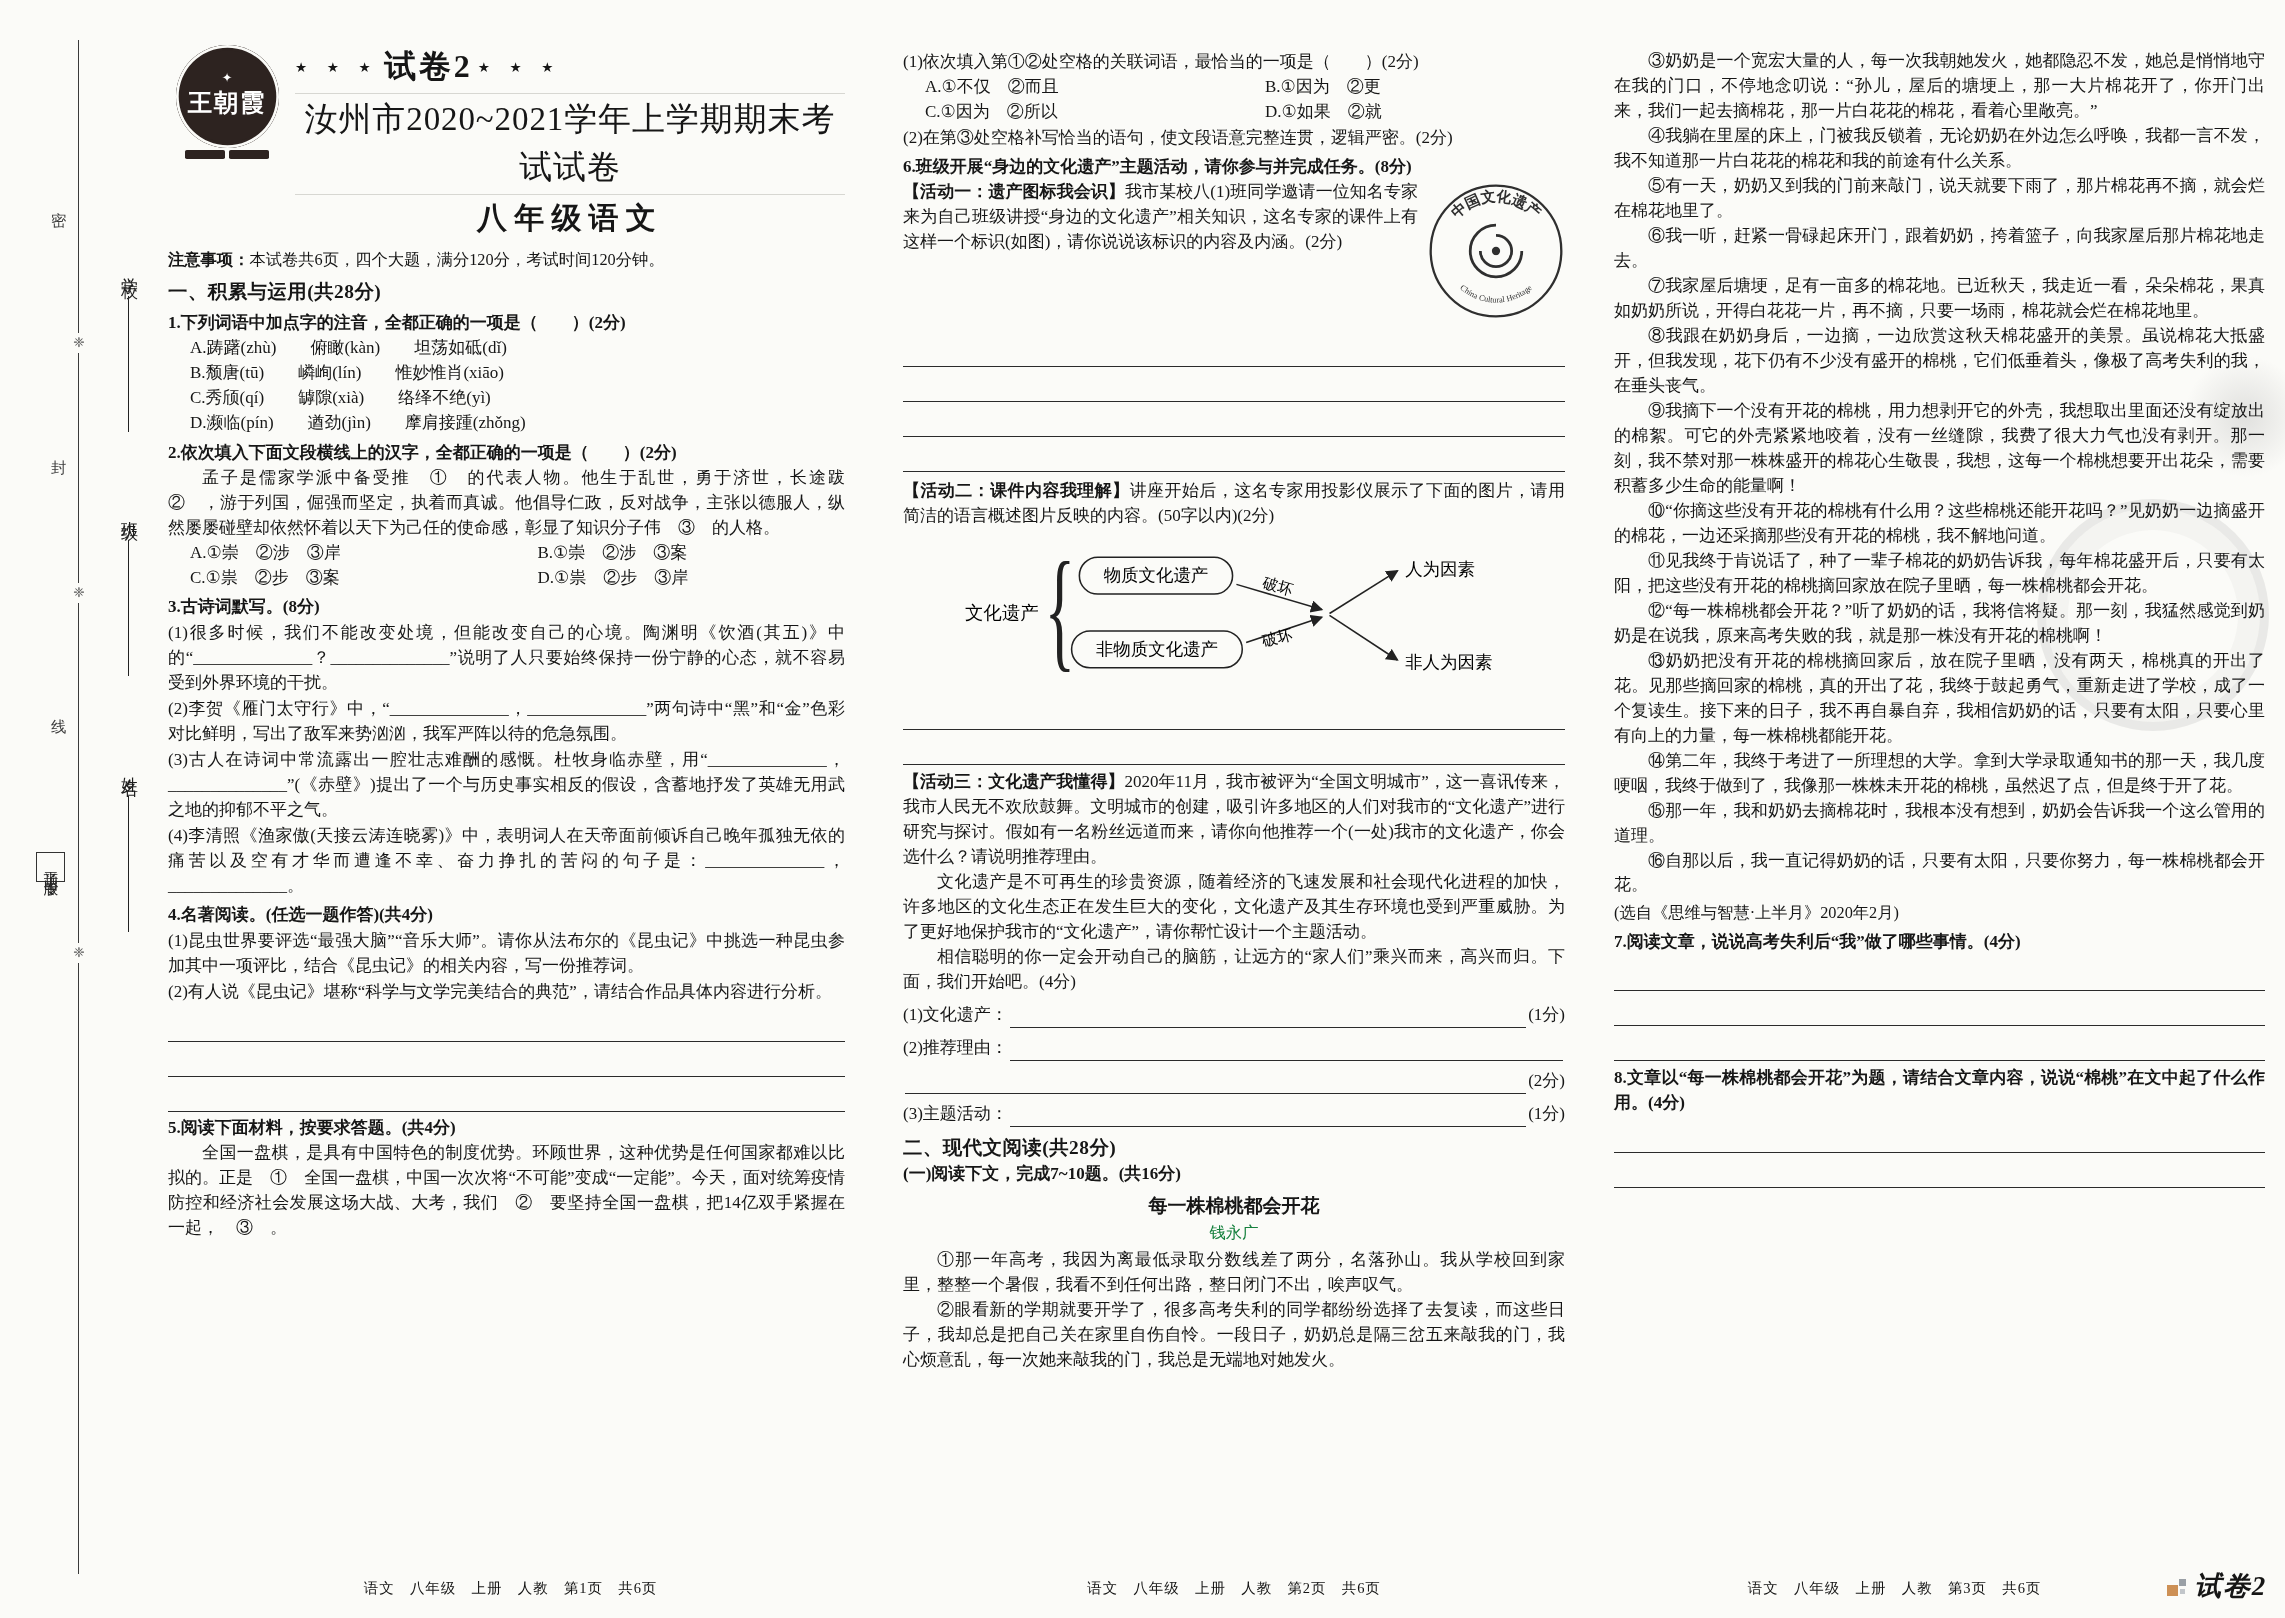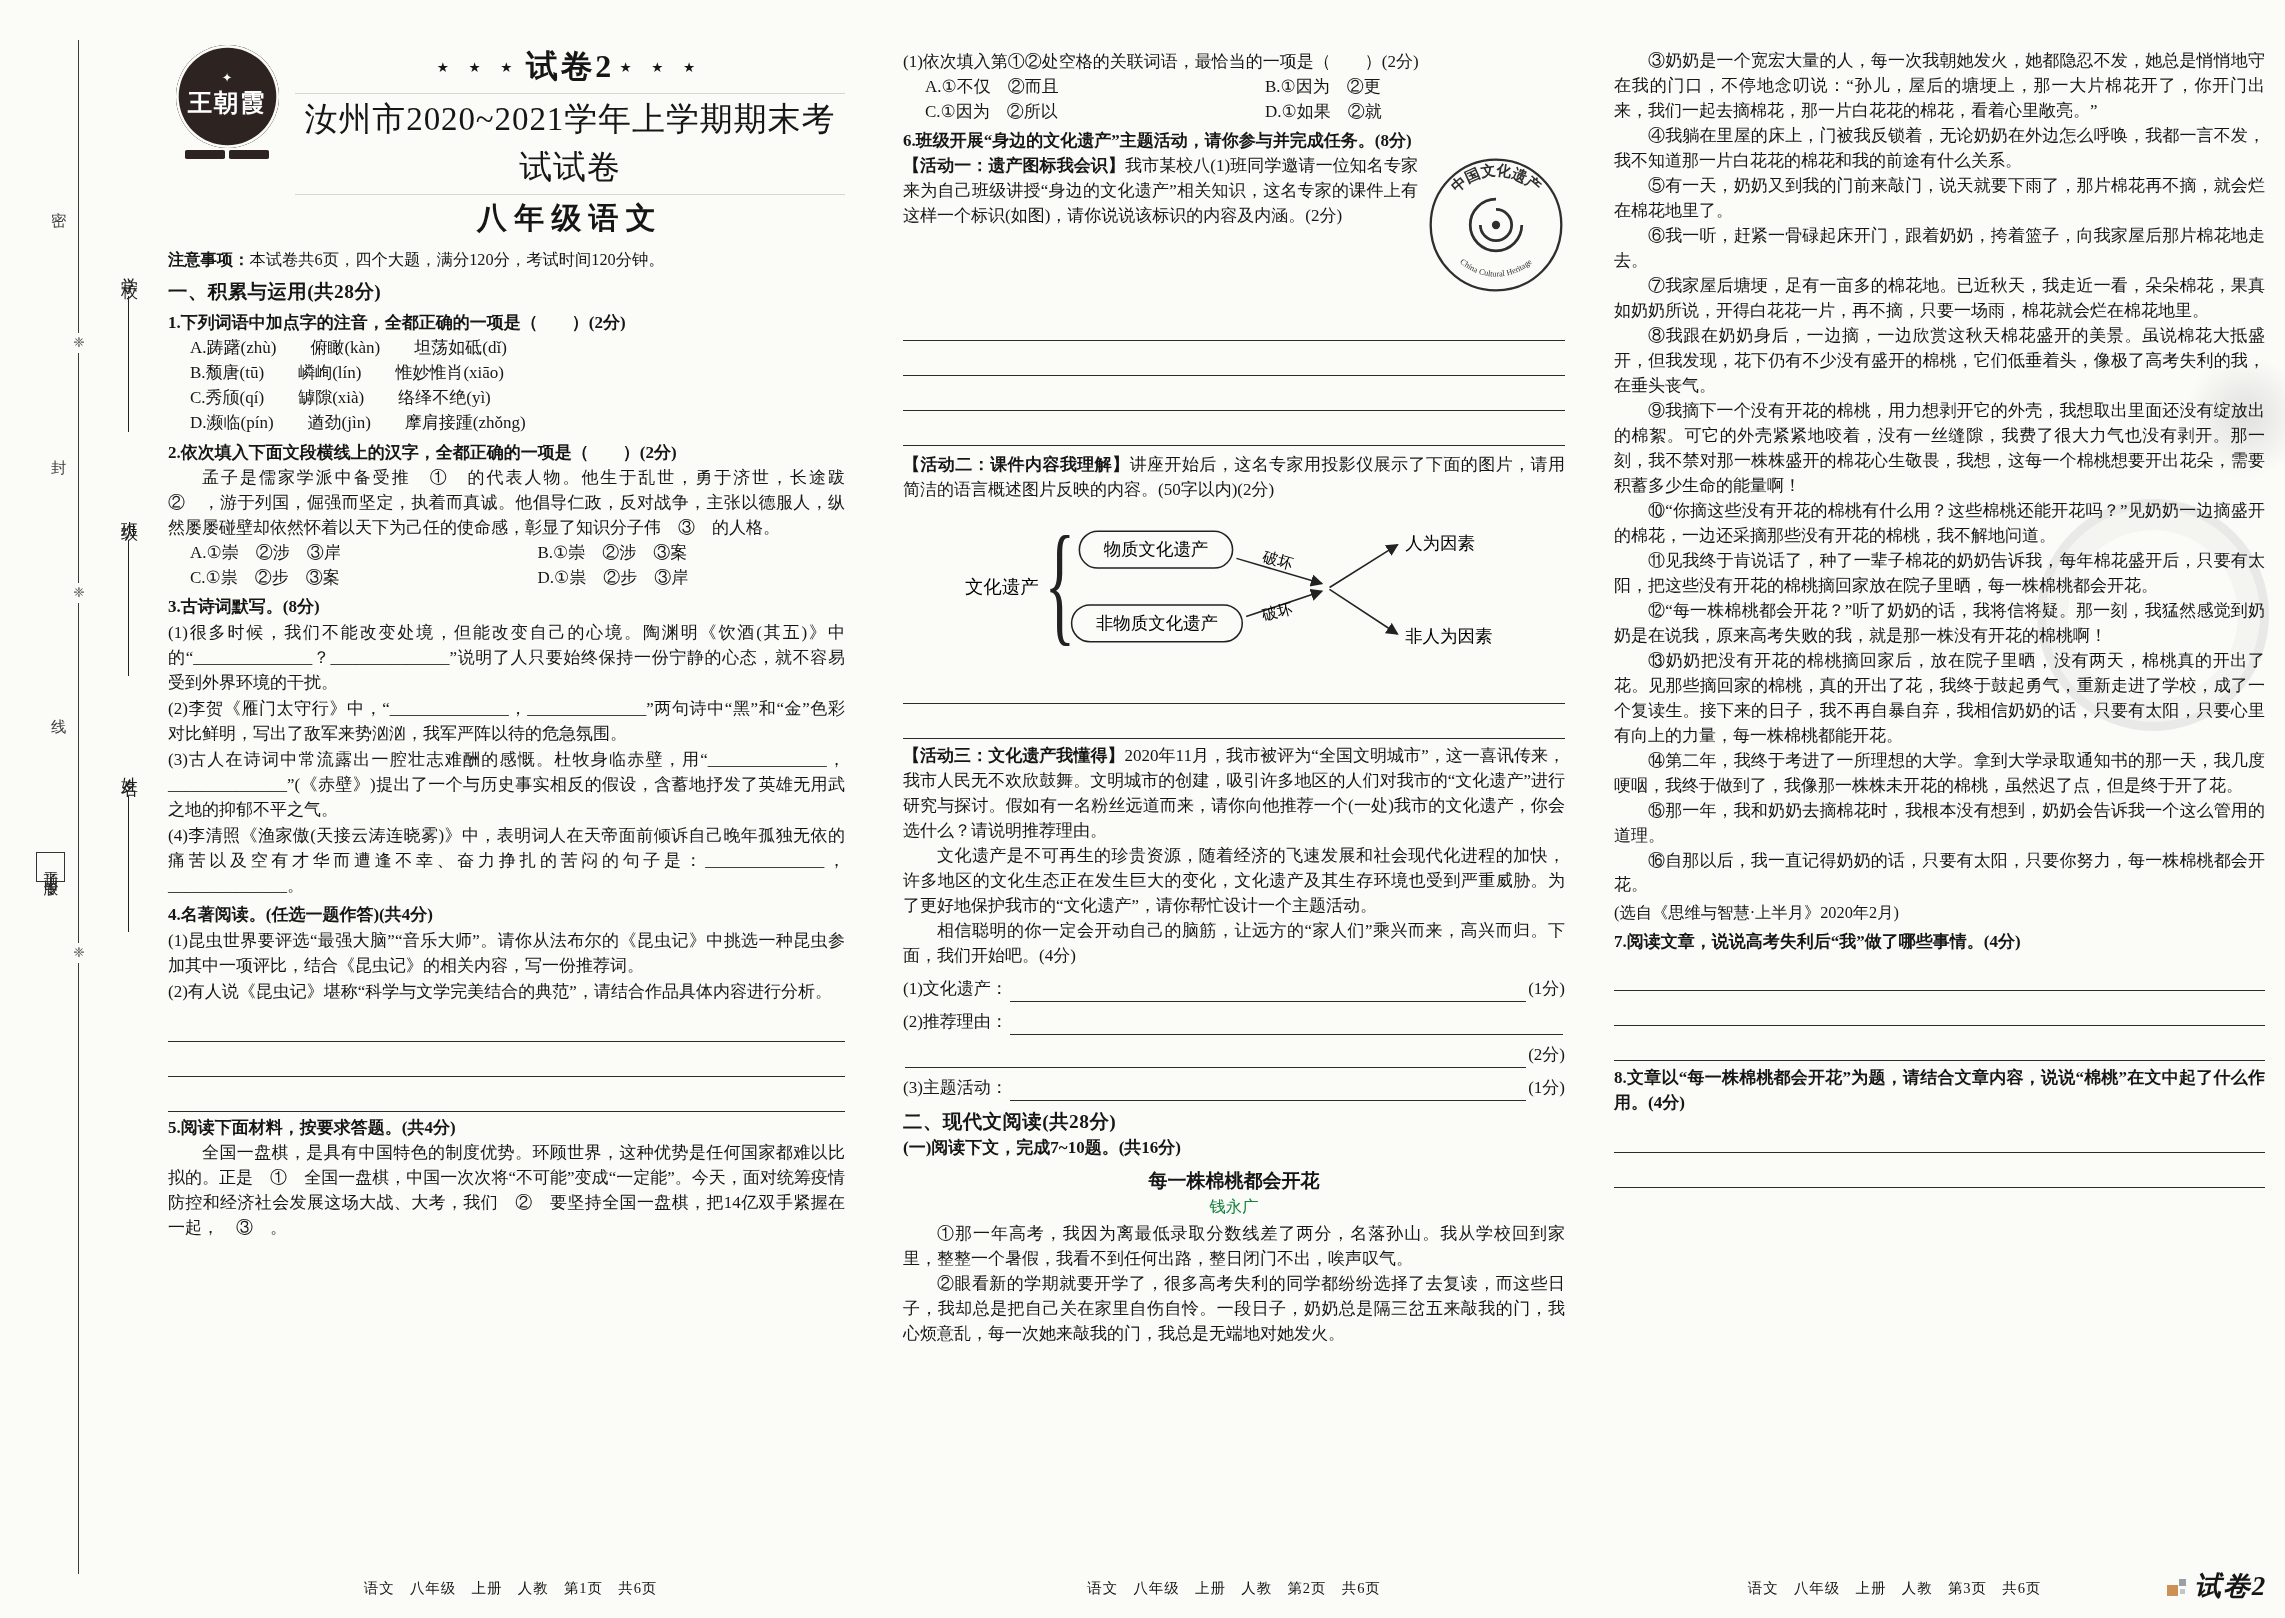--- a/index.html
+++ b/index.html
@@ -31,21 +31,21 @@
 
   
   .logo{position:absolute;left:0;top:1.8px;width:118px;text-align:center;}
   .logo-circle{width:103px;height:103px;margin:0 auto;border-radius:50%;background:#2d2320;
                box-shadow:inset 0 0 0 2.7px #fbfbf8,inset 0 0 0 5.4px #2d2320;
                display:flex;flex-direction:column;align-items:center;justify-content:center;color:#fff;}
   .logo-crest{font-size:12.7px;line-height:1;}
   .logo-text{font-size:24.4px;font-weight:700;letter-spacing:1.8px;}
   .logo-pills{display:flex;gap:3.6px;justify-content:center;margin-top:2.7px;}
   .pill{width:40px;height:9px;background:#2d2320;border-radius:1.8px;}
-  .hdr-stars{margin-left:127px;text-align:center;white-space:nowrap;}
+  .hdr-stars{margin-left:127px;text-align:left;white-space:nowrap;}
   .stars{font-size:13.6px;letter-spacing:8.1px;vertical-align:5.4px;}
   .tag{font-size:32px;margin:0 5.4px;letter-spacing:2.7px;}
   .hdr-band{margin-left:127px;margin-top:0.9px;text-align:center;padding:2.7px 0;
             background:repeating-linear-gradient(to bottom,rgba(0,0,0,0) 0 2.3px,#d7d7d2 2.3px 3.6px);}
   .hdr-title{display:inline-block;background:#fbfbf8;padding:0.9px 9px;font-weight:400;font-size:33px;letter-spacing:0.9px;}
   .hdr-sub{margin-left:127px;text-align:center;font-weight:700;font-size:30px;letter-spacing:7.2px;margin-top:0.9px;}
   .notice{font-size:16.3px;margin-top:8.1px;}
 
   .sec{font-size:19.4px;margin-top:6.3px;letter-spacing:0.5px;}
   .stem{margin-top:4.5px;}
@@ -171,20 +171,21 @@
   <div class="col" id="col2">
     <p class="item">(1)依次填入第①②处空格的关联词语，最恰当的一项是（　　）(2分)</p>
     <div class="optrow">
       <span>A.①不仅　②而且</span>
       <span>B.①因为　②更</span>
     </div>
     <div class="optrow">
       <span>C.①因为　②所以</span>
       <span>D.①如果　②就</span>
     </div>
+    <p class="item">(2)在第③处空格补写恰当的语句，使文段语意完整连贯，逻辑严密。(2分)</p>
 
     <p class="stem b">6.班级开展“身边的文化遗产”主题活动，请你参与并完成任务。(8分)</p>
 
     <div>
       <div class="logo-float">
         <svg width="138" height="138" viewBox="0 0 150 150" style="font-size:19px">
           <circle cx="75" cy="75" r="71" fill="none" stroke="#2f2f2f" stroke-width="2.5"></circle>
           <path id="arcTop" d="M 18,78 A 57,57 0 0 1 132,78" fill="none"></path>
           <path id="arcBot" d="M 16,72 A 59,59 0 0 0 134,72" fill="none"></path>
           <text font-size="16" font-weight="bold" fill="#2f2f2f">

